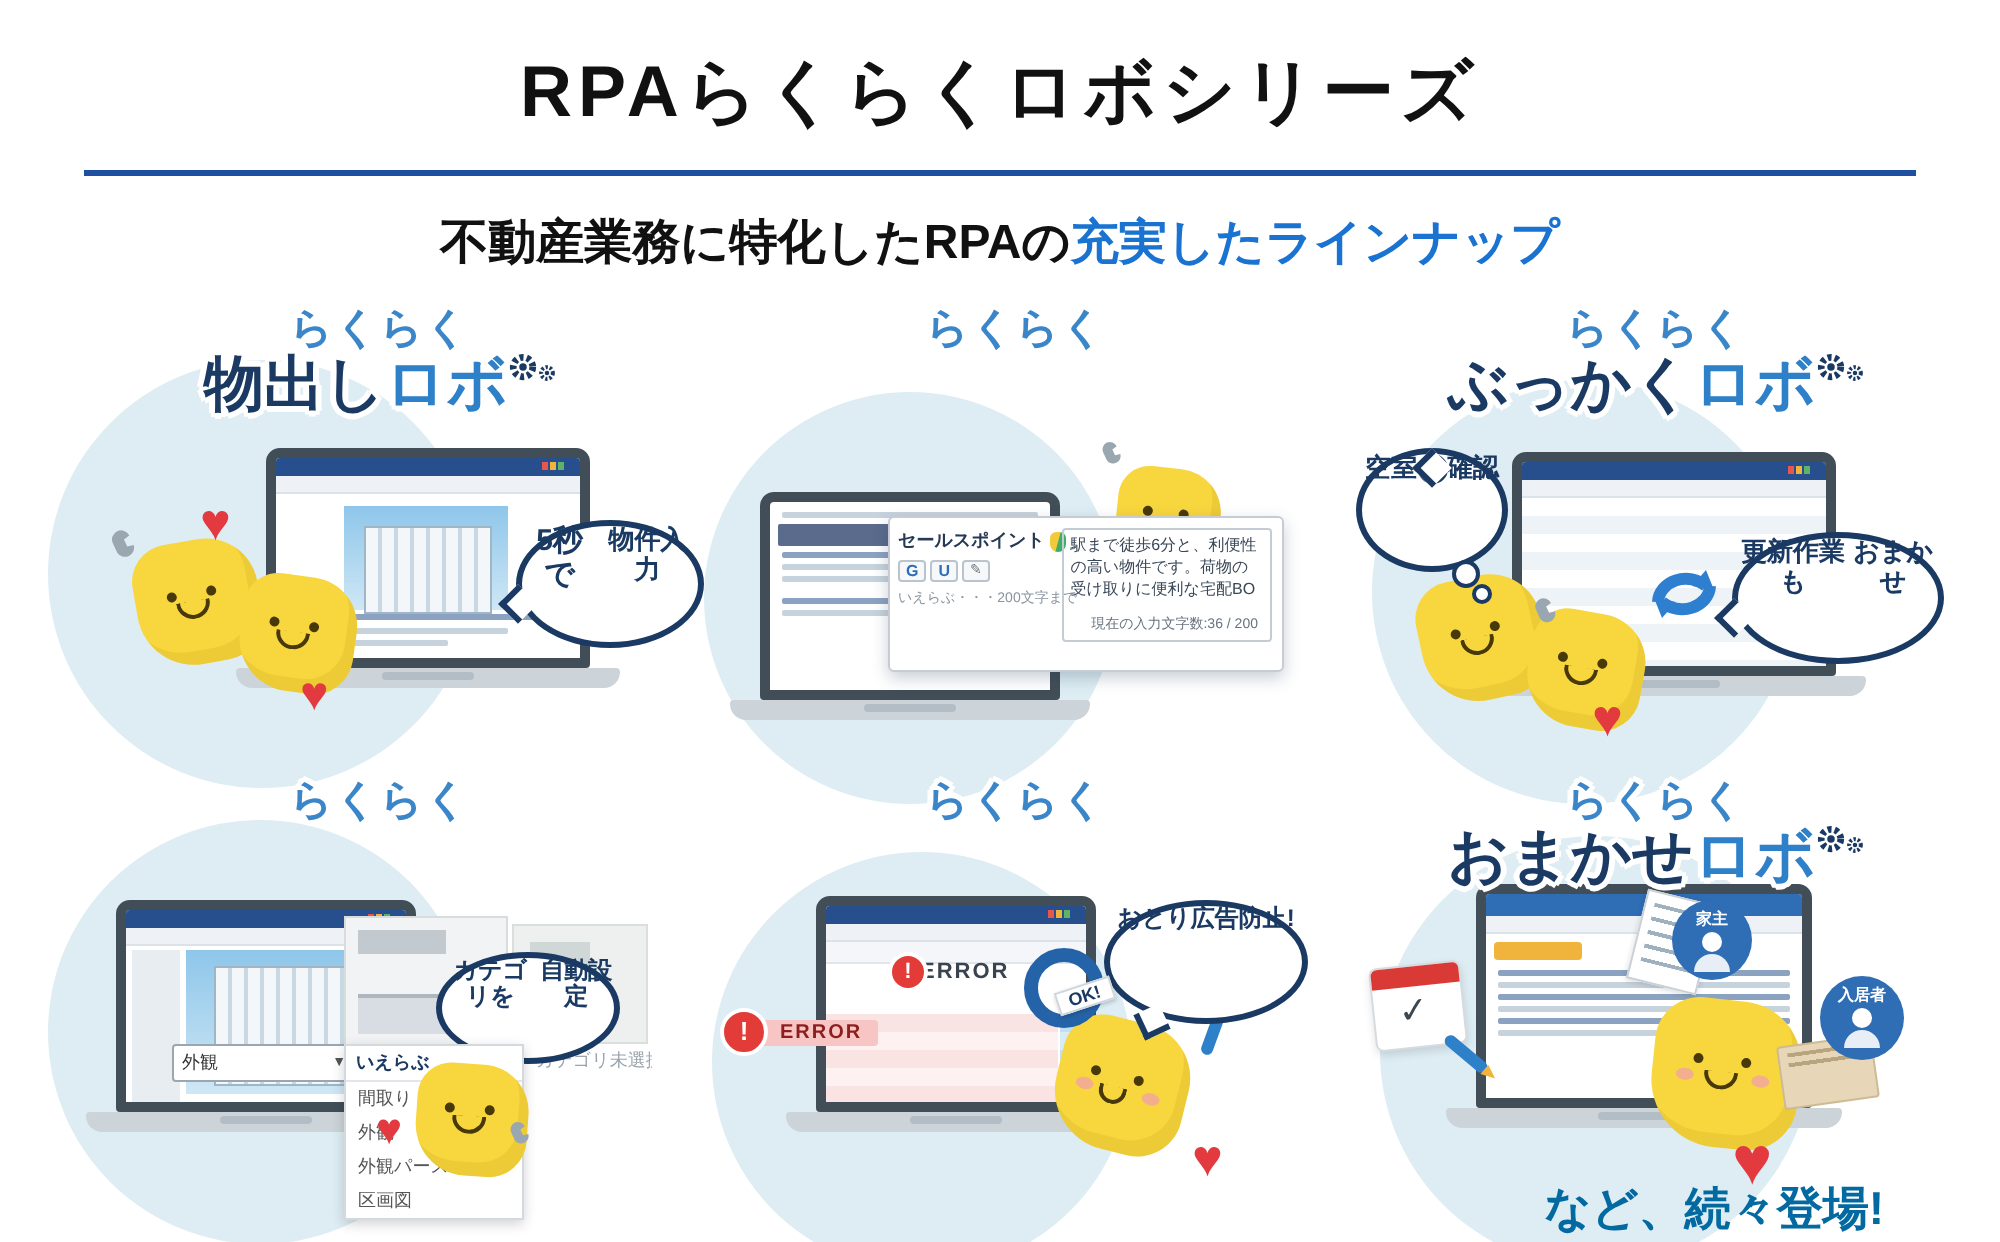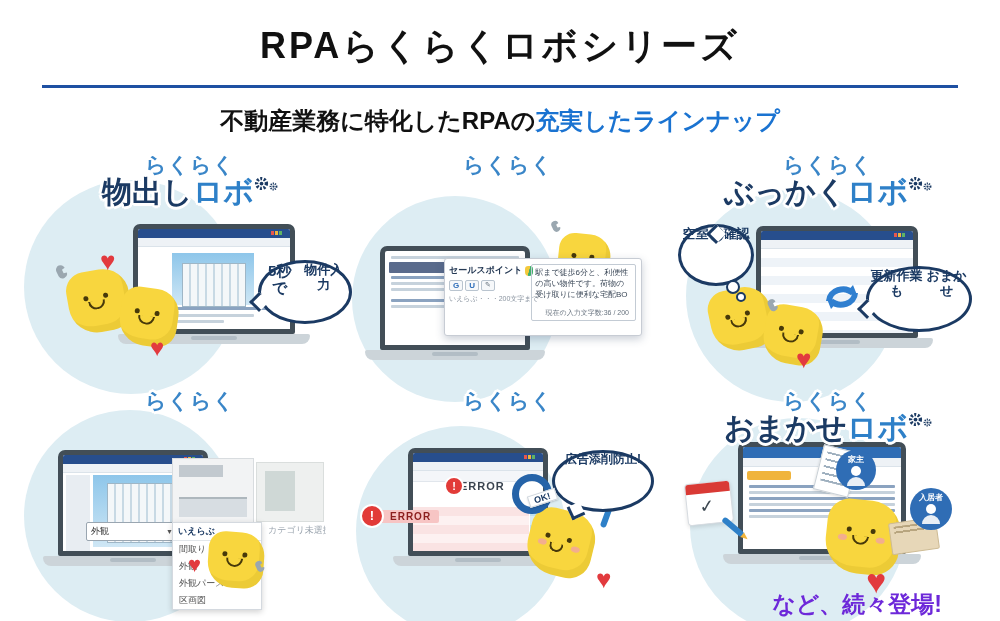--- a/index.html
+++ b/index.html
@@ -6,21 +6,21 @@
   body{width:1000px;height:621px;position:relative;background:#fff;overflow:hidden;
        font-family:"Liberation Sans","DejaVu Sans",sans-serif;color:#111}
 
   
   .title{position:absolute;top:22px;left:0;width:100%;text-align:center;
          font-size:36px;font-weight:800;letter-spacing:3px;color:#111}
   .rule{position:absolute;top:85px;left:42px;right:42px;height:3px;background:#1e50a2}
   .subtitle{position:absolute;top:105px;left:0;width:100%;text-align:center;
             font-size:24px;font-weight:800}
   .subtitle .accent{color:#1a73d1}
-  .footer-note{position:absolute;top:589px;right:58px;font-size:23px;font-weight:800;color:#6d28d9}
+  .footer-note{position:absolute;top:589px;right:58px;font-size:23px;font-weight:800;color:#0369a1}
 
   
   .card{position:absolute;width:320px;height:236px}
   .c1{left:30px;top:148px}.c2{left:352px;top:148px;width:312px}.c3{left:668px;top:148px}
   .c4{left:30px;top:384px}.c5{left:352px;top:384px;width:312px}.c6{left:668px;top:384px}
   .circle{position:absolute;border-radius:50%;background:#ddedf3;z-index:0}
 
   
   .logo{position:absolute;left:0;right:0;top:6px;text-align:center;line-height:1.04;z-index:5}
   .halo{text-shadow:-2px -2px 0 #fff,2px -2px 0 #fff,-2px 2px 0 #fff,2px 2px 0 #fff,
@@ -305,20 +305,24 @@
     </div>
     <div class="base"></div>
   </div>
   <div style="position:absolute;left:142px;top:74px;width:80px;height:64px;background:#f2f3f4;border:1px solid #d8dcdf;z-index:4">
     <div style="position:absolute;left:6px;top:6px;width:44px;height:12px;background:#c2c9cf"></div>
     <div style="position:absolute;left:6px;bottom:6px;width:68px;height:18px;background:#d7dde2;border-top:2px solid #aeb7bd"></div>
   </div>
   <div style="position:absolute;left:226px;top:78px;width:66px;height:58px;background:#eef0ef;border:1px solid #dadedd;z-index:3">
     <div style="position:absolute;left:8px;top:8px;width:30px;height:40px;background:#cfd8d6"></div>
   </div>
+  <div class="bubble tail-bl" style="left:188px;top:92px;width:86px;height:50px;z-index:6">
+    <span style="font-size:12px">カテゴリを</span>
+    <span style="font-size:12px">自動設定</span>
+  </div>
   <div class="select" style="left:56px;top:138px;width:82px;height:17px">
     <span>外観</span>
     <span class="caret">▼</span>
   </div>
   <div class="dlist" style="left:142px;top:138px;width:88px">
     <div class="dhead">いえらぶ</div>
     <div class="dopt">間取り</div>
     <div class="dopt">外観</div>
     <div class="dopt">外観パース</div>
     <div class="dopt">区画図</div>
@@ -354,21 +358,21 @@
     <span class="errdot">!</span>
     <span style="font-weight:800;font-size:11px;color:#3a4450;letter-spacing:1px">ERROR</span>
   </div>
   <div class="okring" style="left:160px;top:90px"></div>
   <div class="oktag" style="left:176px;top:108px">OK!</div>
   <div class="errwrap" style="left:8px;top:120px">
     <span class="errdot" style="width:20px;height:20px;line-height:20px;font-size:13px">!</span>
     <span class="errpill">ERROR</span>
   </div>
   <div class="bubble tail-bl" style="left:200px;top:66px;width:96px;height:56px">
-    <span style="font-size:12px">広告添削</span>
+    <span style="font-size:12px">おとり広告</span>
     <span style="font-size:12px">防止!</span>
   </div>
   <div class="mascot" style="left:176px;top:126px;width:66px;height:66px;transform:rotate(14deg)">
     <span class="eye" style="left:16px;top:26px"></span>
       <span class="eye" style="left:38px;top:26px"></span>
     <span class="cheek" style="left:10px;top:33px"></span>
       <span class="cheek" style="left:44px;top:33px"></span>
     <span class="mouth" style="left:22px;top:34px;width:10px"></span>
   </div>
   <div class="pencil" style="left:242px;top:128px;transform:rotate(-70deg)"></div>

